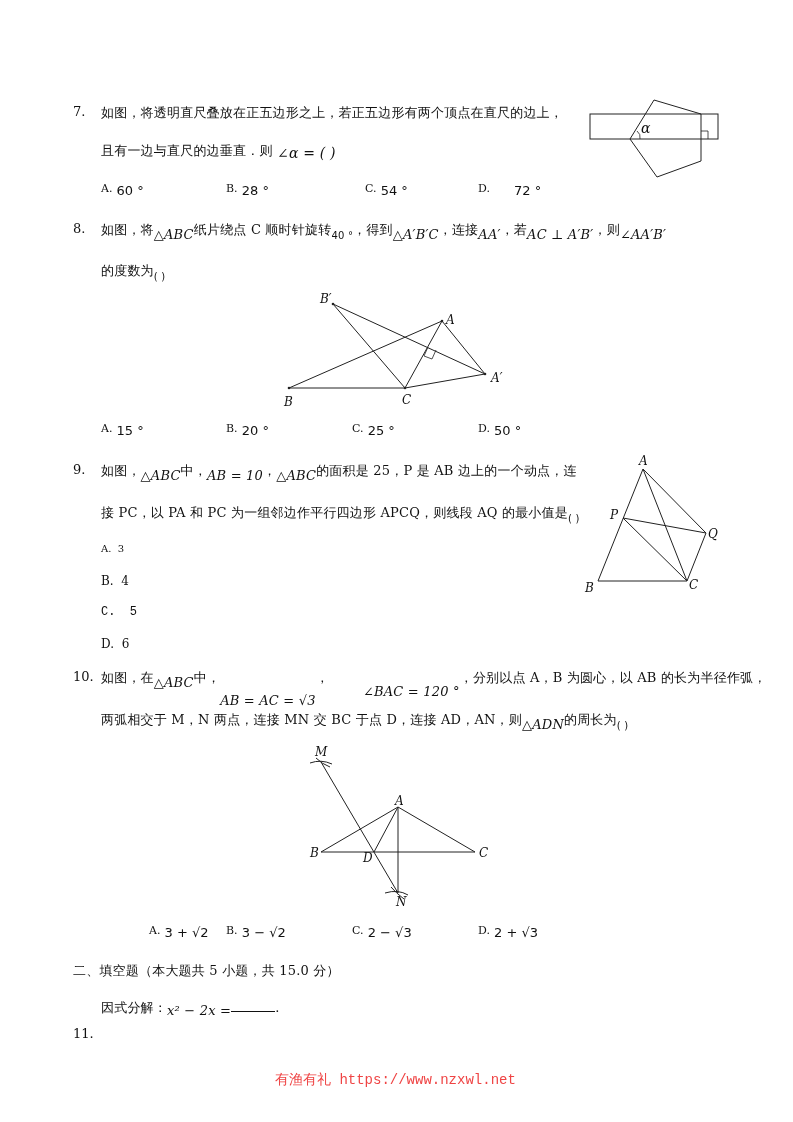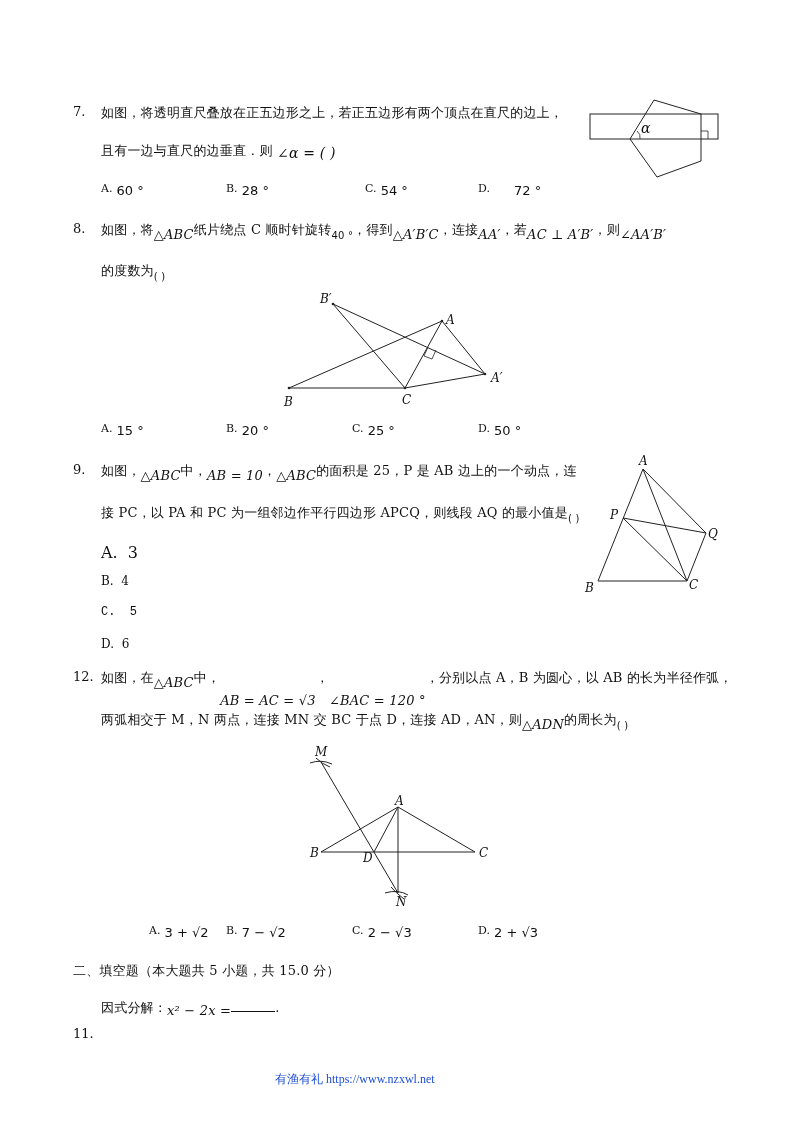--- a/index.html
+++ b/index.html
@@ -5,21 +5,21 @@
   html, body { margin:0; padding:0; background:#fff; }
   body { width:793px; height:1122px; position:relative; overflow:hidden;
          font-family:"DejaVu Serif", serif; color:#111; font-size:13px; }
   .abs { position:absolute; white-space:nowrap; }
   .qnum { font-size:13px; }
   .txt { font-size:13px; letter-spacing:0.2px; }
   .math { font-family:"DejaVu Serif", serif; font-style:italic; font-size:13px; }
   .mathn { font-family:"DejaVu Sans", sans-serif; font-size:10px; }
   .opt-label { font-size:11px; }
   .opt-val { font-family:"DejaVu Sans", sans-serif; font-size:13px; }
-  .footer { font-family:Liberation Serif, serif; font-size:12px; color:#1d4ed8; }
+  .footer { font-family:Liberation Mono, monospace; font-size:14px; color:#ef4444; }
   svg { position:absolute; overflow:visible; }
   svg text { font-family:"DejaVu Serif", serif; font-style:italic; font-size:12px; fill:#111; }
   .blank { display:inline-block; width:44px; border-bottom:1px solid #111; height:10px; vertical-align:baseline; }
 </style>
 </head>
 <body>
 
 <div class="abs qnum" style="left:73px;top:104px;">7.</div>
 <div class="abs txt" style="left:101px;top:104px;">如图，将透明直尺叠放在正五边形之上，若正五边形有两个顶点在直尺的边上，</div>
 <div class="abs txt" style="left:101px;top:142px;text-align:center;">
@@ -79,21 +79,21 @@
 <div class="abs" style="left:478px;top:420px;"><span class="opt-label">D.</span> <span class="opt-val" style="position:relative;top:3px;">50 °</span></div>
 
 <div class="abs qnum" style="left:73px;top:462px;">9.</div>
 <div class="abs txt" style="left:101px;top:462px;">
   <span>如图，</span><span class="math" style="position:relative;top:5px;">△ABC</span><span>中，</span><span class="math" style="position:relative;top:5px;">AB = 10</span><span>，</span><span class="math" style="position:relative;top:5px;">△ABC</span><span>的面积是 25，P 是 AB 边上的一个动点，连</span>
 </div>
 <div class="abs txt" style="left:101px;top:504px;">
   <span>接 PC，以 PA 和 PC 为一组邻边作平行四边形 APCQ，则线段 AQ 的最小值是</span><span class="mathn" style="position:relative;top:5px;">(    )</span>
 </div>
 
-<div class="abs" style="left:101px;top:543px;font-size:16px;"><span>A.</span>&nbsp;&nbsp;<span>3</span></div>
+<div class="abs" style="left:101px;top:543px;font-size:10px;"><span>A.</span>&nbsp;&nbsp;<span>3</span></div>
 <div class="abs" style="left:101px;top:574px;font-size:12px;"><span>B.</span>&nbsp;&nbsp;<span>4</span></div>
 <div class="abs" style="left:101px;top:605px;font-size:12px;font-family:Liberation Mono, monospace;"><span>C.</span>&nbsp;&nbsp;<span>5</span></div>
 <div class="abs" style="left:101px;top:637px;font-size:12px;"><span>D.</span>&nbsp;&nbsp;<span>6</span></div>
 
 <svg style="left:0;top:0;" width="793" height="1122">
   <g stroke="#222" stroke-width="1" fill="none">
     <line x1="643" y1="469" x2="598" y2="581"></line>
     <line x1="598" y1="581" x2="687" y2="581"></line>
     <line x1="643" y1="469" x2="687" y2="581"></line>
     <line x1="643" y1="469" x2="706" y2="533"></line>
@@ -101,23 +101,23 @@
     <line x1="623" y1="518" x2="687" y2="581"></line>
     <line x1="687" y1="581" x2="706" y2="533"></line>
   </g>
   <text x="639" y="465">A</text>
   <text x="610" y="519">P</text>
   <text x="708" y="538">Q</text>
   <text x="585" y="592">B</text>
   <text x="689" y="589">C</text>
 </svg>
 
-<div class="abs qnum" style="left:73px;top:669px;">12.</div>
+<div class="abs qnum" style="left:73px;top:669px;">10.</div>
 <div class="abs txt" style="left:101px;top:669px;">
-  <span>如图，在</span><span class="math" style="position:relative;top:5px;">△ABC</span><span>中，</span><span class="math" style="position:relative;top:23px;">AB = AC = √3</span><span>，</span><span class="math" style="position:relative;top:23px;">∠BAC = 120 °</span><span>，分别以点 A，B 为圆心，以 AB 的长为半径作弧，</span>
+  <span>如图，在</span><span class="math" style="position:relative;top:5px;">△ABC</span><span>中，</span><span class="math" style="position:relative;top:23px;">AB = AC = √3</span><span>，</span><span class="math" style="position:relative;top:14px;margin-left:34px;">∠BAC = 120 °</span><span>，分别以点 A，B 为圆心，以 AB 的长为半径作弧，</span>
 </div>
 <div class="abs txt" style="left:101px;top:711px;">
   <span>两弧相交于 M，N 两点，连接 MN 交 BC 于点 D，连接 AD，AN，则</span><span class="math" style="position:relative;top:5px;">△ADN</span><span>的周长为</span><span class="mathn" style="position:relative;top:5px;">(    )</span>
 </div>
 
 <svg style="left:0;top:0;" width="793" height="1122">
   <g stroke="#222" stroke-width="1" fill="none">
     <line x1="321" y1="762" x2="398" y2="893"></line>
     <line x1="321" y1="852" x2="475" y2="852"></line>
     <line x1="321" y1="852" x2="398" y2="807"></line>
@@ -131,21 +131,21 @@
   </g>
   <text x="315" y="756">M</text>
   <text x="395" y="805">A</text>
   <text x="310" y="857">B</text>
   <text x="363" y="862">D</text>
   <text x="479" y="857">C</text>
   <text x="396" y="906">N</text>
 </svg>
 
 <div class="abs" style="left:101px;top:922px;margin-left:48px;"><span class="opt-label">A.</span> <span class="opt-val" style="position:relative;top:3px;">3 + √2</span></div>
-<div class="abs" style="left:226px;top:922px;"><span class="opt-label">B.</span> <span class="opt-val" style="position:relative;top:3px;">7 − √2</span></div>
+<div class="abs" style="left:226px;top:922px;"><span class="opt-label">B.</span> <span class="opt-val" style="position:relative;top:3px;">3 − √2</span></div>
 <div class="abs" style="left:352px;top:922px;"><span class="opt-label">C.</span> <span class="opt-val" style="position:relative;top:3px;">2 − √3</span></div>
 <div class="abs" style="left:478px;top:922px;"><span class="opt-label">D.</span> <span class="opt-val" style="position:relative;top:3px;">2 + √3</span></div>
 
 <div class="abs txt" style="left:73px;top:962px;">二、填空题（本大题共 5 小题，共 15.0 分）</div>
 
 <div class="abs qnum" style="left:73px;top:1026px;">11.</div>
 <div class="abs txt" style="left:101px;top:999px;">
   <span>因式分解：</span><span class="math" style="position:relative;top:3px;">x² − 2x =</span><span class="blank"></span><span>.</span>
 </div>
 

